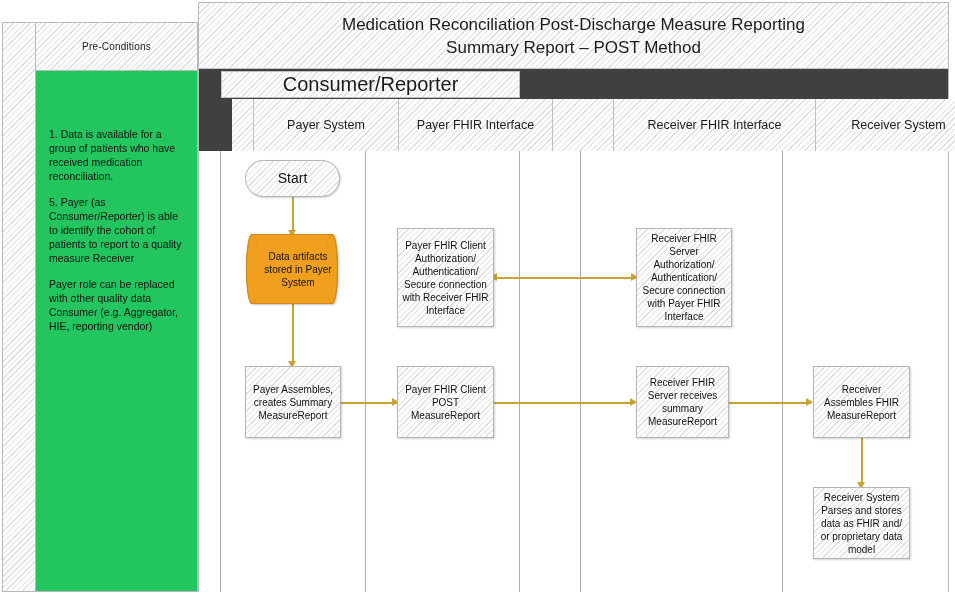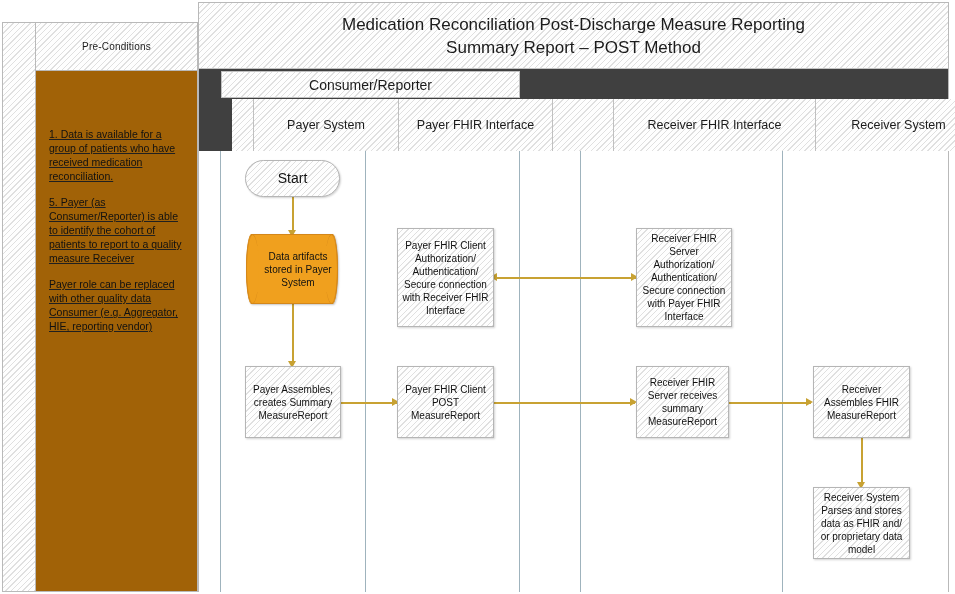--- a/index.html
+++ b/index.html
@@ -23,41 +23,41 @@
     position:absolute;left:0;top:0;width:33px;height:100%;
     border-right:1px solid #b9b9b9;box-sizing:border-box;
   }
   #precond-title{
     position:absolute;left:33px;top:0;right:0;height:48px;
     border-bottom:1px solid #b9b9b9;box-sizing:border-box;
     display:flex;align-items:center;justify-content:center;
     font-size:10px;color:#1c1c1c;letter-spacing:.2px;
   }
   #precond-body{
-    position:absolute;left:33px;top:48px;right:0;bottom:0;background:#a16207;
-    box-sizing:border-box;padding:56px 13px 0 13px;text-decoration:underline;
+    position:absolute;left:33px;top:48px;right:0;bottom:0;background:#22c55e;
+    box-sizing:border-box;padding:56px 13px 0 13px;
   }
   .precond-para{font-size:10.5px;line-height:14px;color:#111;margin:0 0 12px 0;}
 
   
   #main-pool{
     position:absolute;left:198px;top:2px;width:751px;height:590px;
     border:1px solid #b9b9b9;box-sizing:border-box;background:#404040;
   }
   #diagram-title{
     position:absolute;left:0;top:0;width:100%;height:66px;
     box-sizing:border-box;border-bottom:1px solid #c4c4c4;
     display:flex;flex-direction:column;align-items:center;justify-content:center;
     font-size:17px;line-height:23px;color:#1b1b1b;text-align:center;
   }
   #consumer-band{
     position:absolute;left:22px;top:68px;width:299px;height:27px;
     box-sizing:border-box;border:1px solid #c0c0c0;
     display:flex;align-items:center;justify-content:center;
-    font-size:14px;color:#1b1b1b;
+    font-size:20px;color:#1b1b1b;
   }
   #lane-header-row{
     position:absolute;left:0;top:96px;width:100%;height:52px;
     box-sizing:border-box;border-bottom:1px solid #9fb3bd;margin-left:33px;
   }
   .lane-head{
     position:absolute;top:0;height:52px;box-sizing:border-box;
     border-right:1px solid #c0c0c0;
     display:flex;align-items:center;justify-content:center;text-align:center;
     font-size:12.5px;line-height:16px;color:#1b1b1b;

